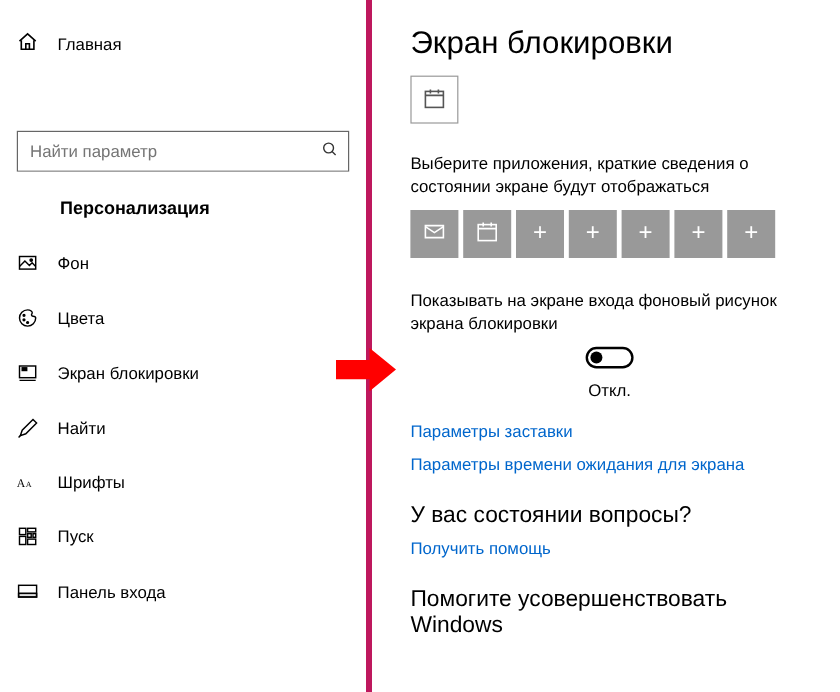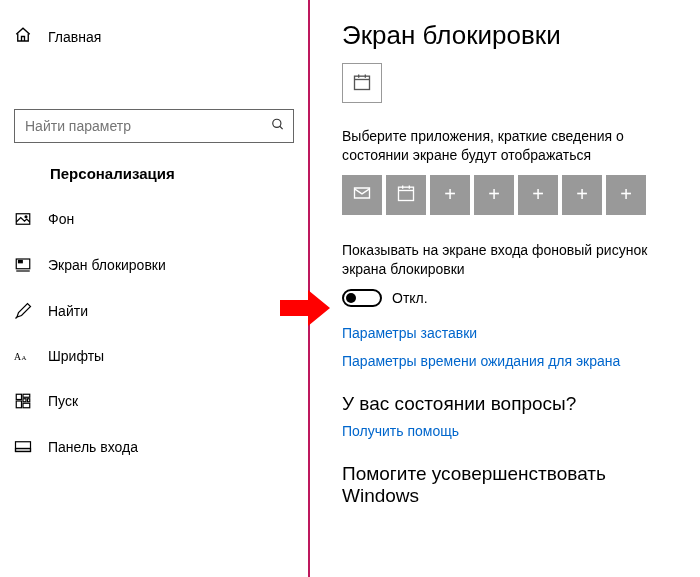--- a/index.html
+++ b/index.html
@@ -9,21 +9,21 @@
     color: #000;
     background: #fff;
     width: 700px;
     height: 577px;
     overflow: hidden;
     display: flex;
   }
   .sidebar {
     width: 310px;
     padding: 20px 0 0 0;
-    border-right: 2px solid #be185d;
+    border-right: 5px solid #be185d;
   }
   .home-row {
     display: flex;
     align-items: center;
     padding: 6px 14px 14px 14px;
     gap: 16px;
     cursor: pointer;
   }
   .home-row svg { flex: 0 0 18px; }
   .search-wrap {
@@ -105,20 +105,21 @@
     display: flex;
     align-items: center; justify-content: center;
     cursor: pointer;
   }
   .toggle-row {
     display: flex;
     align-items: center;
     gap: 10px;
     margin-bottom: 18px;
     position: relative;
+    flex-direction: column;
   }
   .toggle {
     width: 40px; height: 18px;
     border: 2px solid #000;
     border-radius: 10px;
     position: relative;
     background: #fff;
     cursor: pointer;
   }
   .toggle::after {
@@ -190,20 +191,31 @@
     <span class="icon">
       <svg width="18" height="18" viewBox="0 0 24 24" fill="none" stroke="#000" stroke-width="1.6">
         <rect x="3" y="5" width="18" height="14"></rect>
           <path d="M3 16 L9 10 L14 15 L17 12 L21 16"></path>
           <circle cx="16" cy="9" r="1.3" fill="#000"></circle>
       </svg>
     </span>
     <span class="label">Фон</span>
   </div>
 
+  <div class="nav-item">
+    <span class="icon">
+      <svg width="18" height="18" viewBox="0 0 24 24" fill="none" stroke="#000" stroke-width="1.6">
+        <path d="M12 3 A9 9 0 1 0 21 12 C21 10 19 10 18 10 C16 10 16 8 17 7 C18 5 15 3 12 3 Z"></path>
+        <circle cx="8" cy="9" r="1" fill="#000"></circle>
+          <circle cx="8" cy="14" r="1" fill="#000"></circle>
+          <circle cx="12" cy="17" r="1" fill="#000"></circle>
+      </svg>
+    </span>
+    <span class="label">Цвета</span>
+  </div>
 
   <div class="nav-item">
     <span class="icon">
       <svg width="18" height="18" viewBox="0 0 24 24" fill="none" stroke="#000" stroke-width="1.6">
         <rect x="3" y="4" width="18" height="13"></rect>
           <rect x="6" y="6" width="5" height="3" fill="#000"></rect>
           <line x1="3" y1="20" x2="21" y2="20"></line>
       </svg>
     </span>
     <span class="label">Экран блокировки</span>

